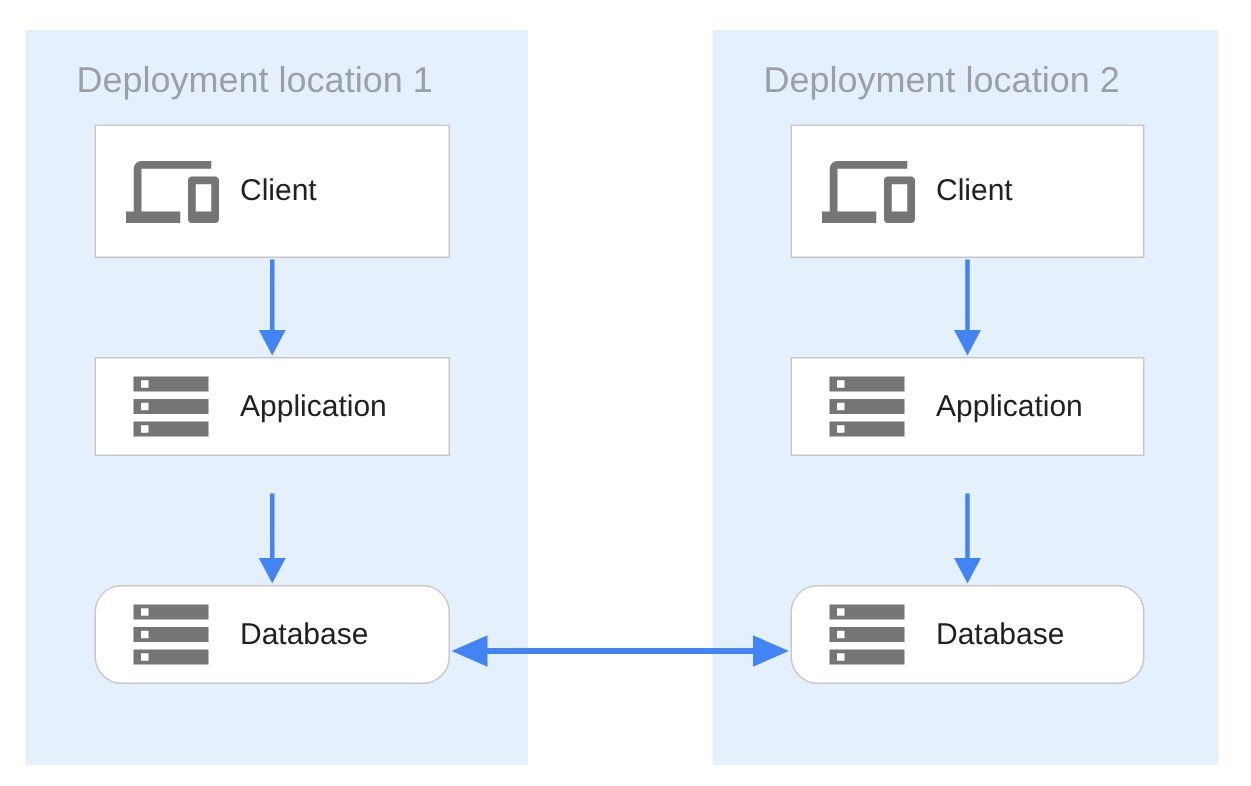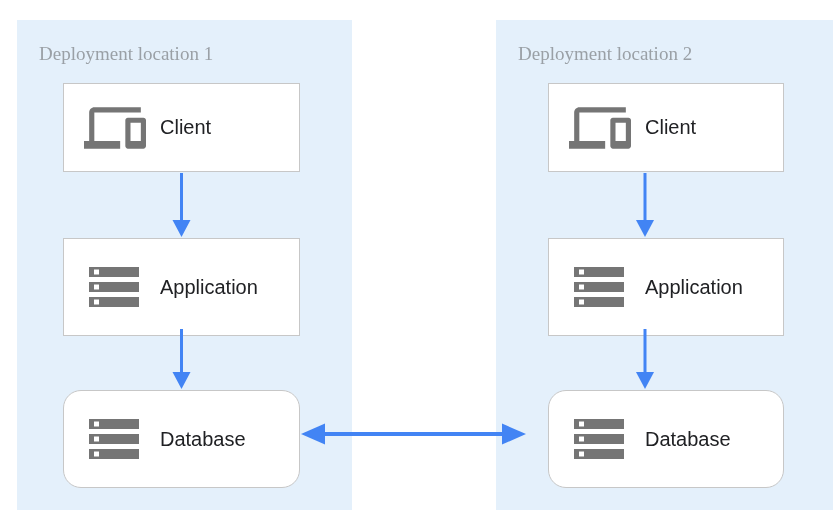--- a/index.html
+++ b/index.html
@@ -15,36 +15,35 @@
     background: #ffffff;
     overflow: hidden;
   }
   .zone {
     position: absolute;
     top: 20px;
     height: 490px;
     background: var(--zone-bg, #E4F0FB);
   }
   .zone--1 { left: 17px;  width: 335px; }
-  .zone--2 { left: 475px; width: 337px; margin-left: 21px; }
+  .zone--2 { left: 475px; width: 337px; }
   .zone__title {
     position: absolute;
-    left: 22px;
+    left: 34px;
     top: 22px;
-    font-size: 19px;
+    font-size: 24px;
     line-height: 24px;
     color: var(--title, #9AA0A6);
     white-space: nowrap;
-    font-family: Liberation Serif, serif;
   }
   .node {
     position: absolute;
     left: 46px;
     width: 237px;
-    height: 98px;
+    height: 66px;
     background: var(--node-bg, #ffffff);
     border: 1px solid var(--node-border, #C7C7C7);
     box-sizing: border-box;
     display: flex;
     align-items: center;
     padding-left: 20px;
   }
   .zone--2 .node { left: 52px; width: 236px; }
   .node--client      { top: 63px; height: 89px; text-align: center; }
   .node--application { top: 218px; }

